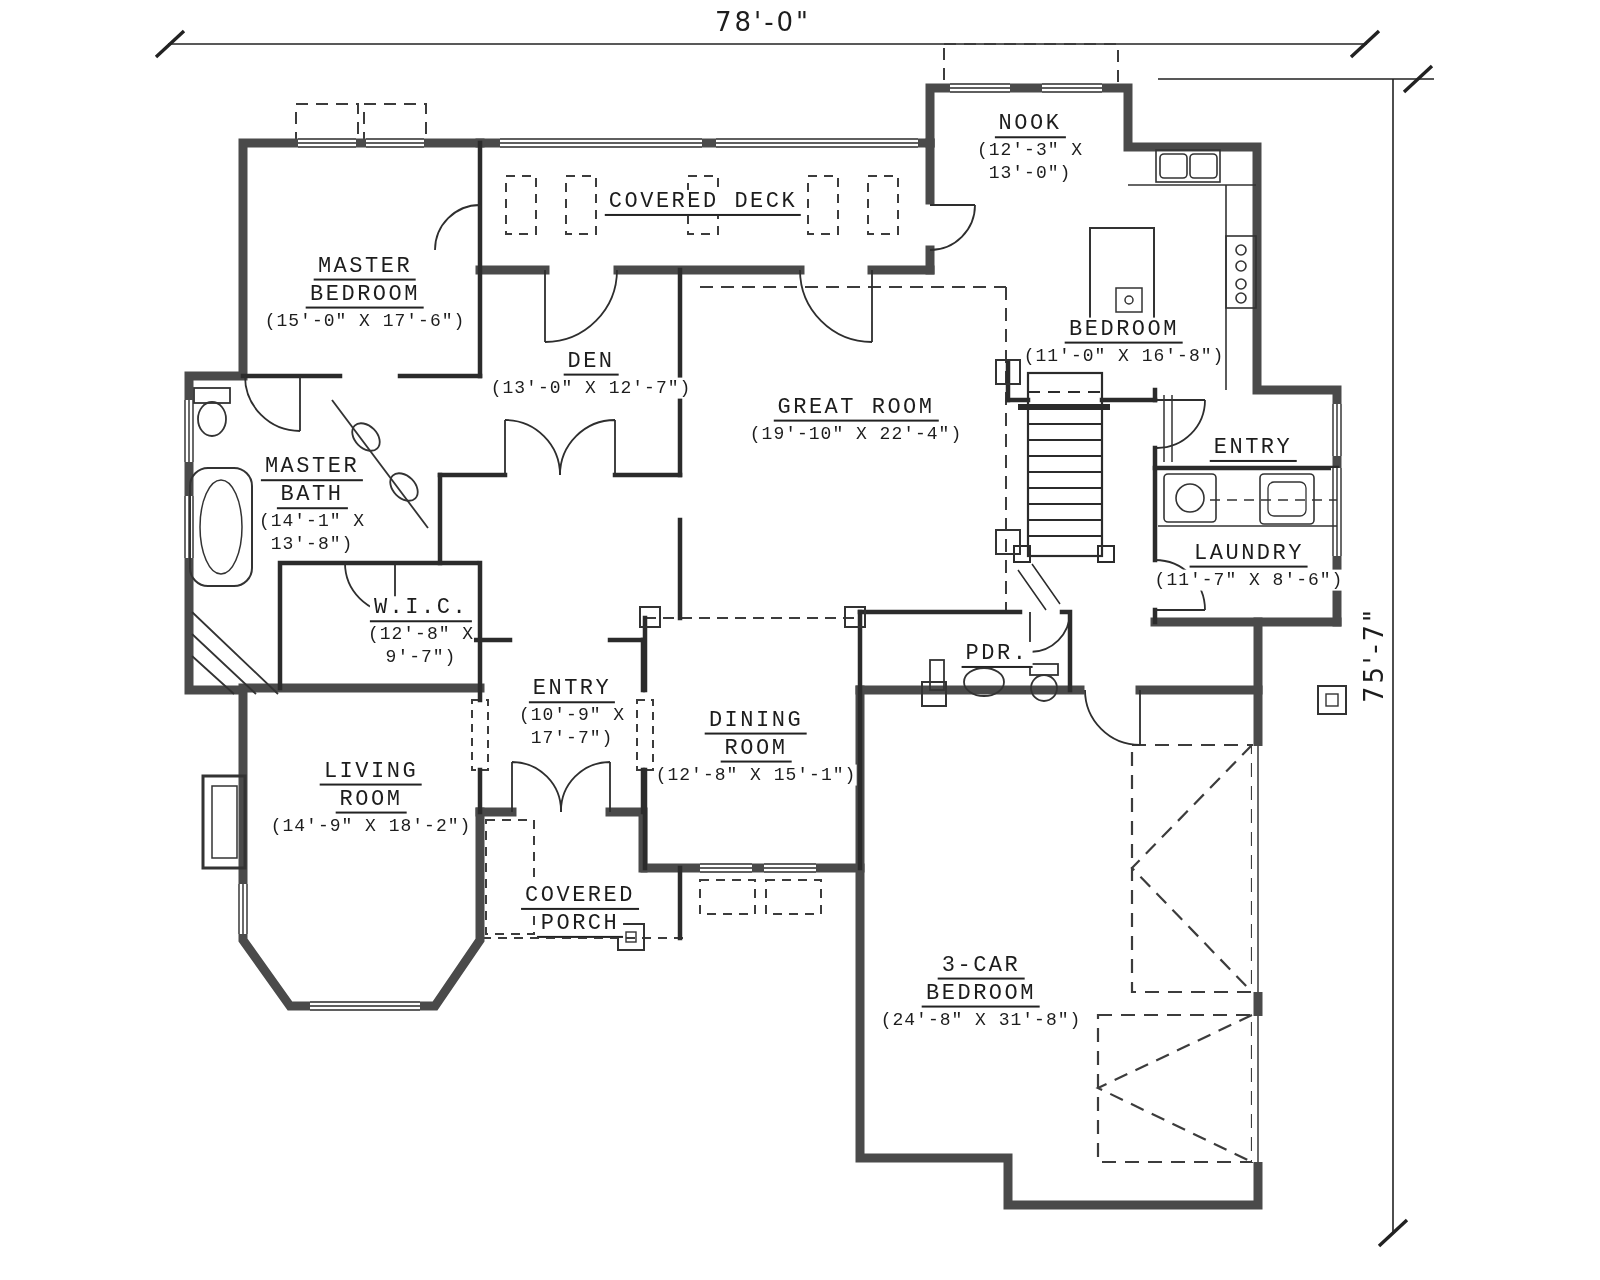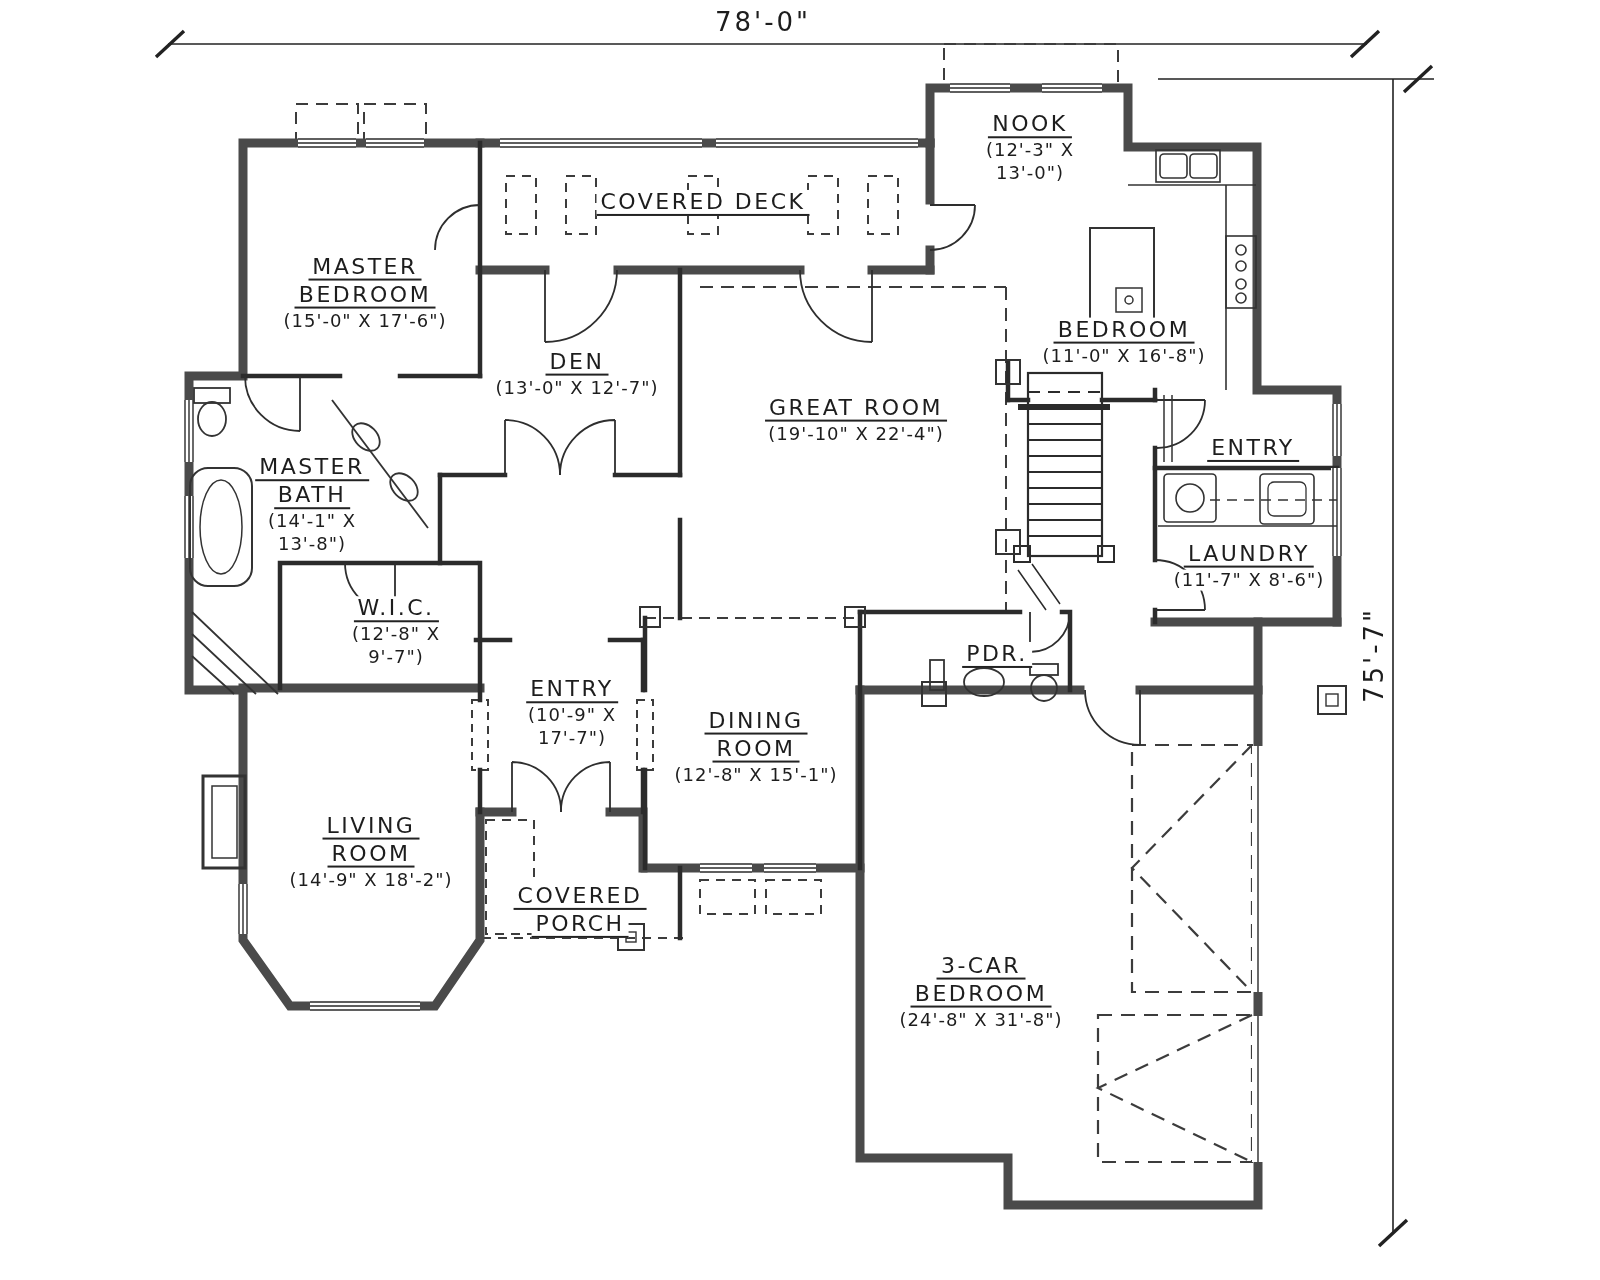--- a/index.html
+++ b/index.html
@@ -4,21 +4,21 @@
 <style>
   html,body{margin:0;padding:0;}
   body{
     width:1600px;height:1280px;position:relative;background:#ffffff;
     font-family:"DejaVu Sans", sans-serif;color:#1d1d1d;overflow:hidden;
   }
   #plan-svg{position:absolute;left:0;top:0;}
   .room-label{
     position:absolute;transform:translate(-50%,-50%);
     display:flex;flex-direction:column;align-items:center;gap:2px;
-    white-space:nowrap;text-align:center;z-index:5;
+    white-space:nowrap;text-align:center;z-index:5;font-family:Liberation Mono, monospace;
   }
   .rn{
     font-size:22px;letter-spacing:2.5px;font-weight:500;
     border-bottom:2px solid #222;padding:0 4px 1px 4px;background:#fff;line-height:1.05;
   }
   .rs{font-size:18px;letter-spacing:1px;background:#fff;line-height:1.15;}
   .dim-label{
     position:absolute;font-size:26px;letter-spacing:3px;z-index:6;background:#fff;padding:0 6px;
   }
   #dim-top{left:763px;top:22px;transform:translate(-50%,-50%);}
@@ -263,21 +263,21 @@
   <span class="rn">NOOK</span>
   <span class="rs">(12'-3" X</span>
   <span class="rs">13'-0")</span>
 </div>
 
 <div class="room-label" style="left:1124px;top:342px">
   <span class="rn">BEDROOM</span>
   <span class="rs">(11'-0" X 16'-8")</span>
 </div>
 
-<div class="room-label" style="left:577px;top:374px">
+<div class="room-label" style="left:591px;top:374px">
   <span class="rn">DEN</span>
   <span class="rs">(13'-0" X 12'-7")</span>
 </div>
 
 <div class="room-label" style="left:856px;top:420px">
   <span class="rn">GREAT ROOM</span>
   <span class="rs">(19'-10" X 22'-4")</span>
 </div>
 
 <div class="room-label" style="left:312px;top:505px">
@@ -289,21 +289,21 @@
 
 <div class="room-label" style="left:1253px;top:449px">
   <span class="rn">ENTRY</span>
 </div>
 
 <div class="room-label" style="left:1249px;top:566px">
   <span class="rn">LAUNDRY</span>
   <span class="rs">(11'-7" X 8'-6")</span>
 </div>
 
-<div class="room-label" style="left:396px;top:632px">
+<div class="room-label" style="left:421px;top:632px">
   <span class="rn">W.I.C.</span>
   <span class="rs">(12'-8" X</span>
   <span class="rs">9'-7")</span>
 </div>
 
 <div class="room-label" style="left:572px;top:713px">
   <span class="rn">ENTRY</span>
   <span class="rs">(10'-9" X</span>
   <span class="rs">17'-7")</span>
 </div>
@@ -311,21 +311,21 @@
 <div class="room-label" style="left:756px;top:747px">
   <span class="rn">DINING</span>
   <span class="rn">ROOM</span>
   <span class="rs">(12'-8" X 15'-1")</span>
 </div>
 
 <div class="room-label" style="left:997px;top:655px">
   <span class="rn">PDR.</span>
 </div>
 
-<div class="room-label" style="left:371px;top:852px">
+<div class="room-label" style="left:371px;top:798px">
   <span class="rn">LIVING</span>
   <span class="rn">ROOM</span>
   <span class="rs">(14'-9" X 18'-2")</span>
 </div>
 
 <div class="room-label" style="left:580px;top:911px">
   <span class="rn">COVERED</span>
   <span class="rn">PORCH</span>
 </div>
 

